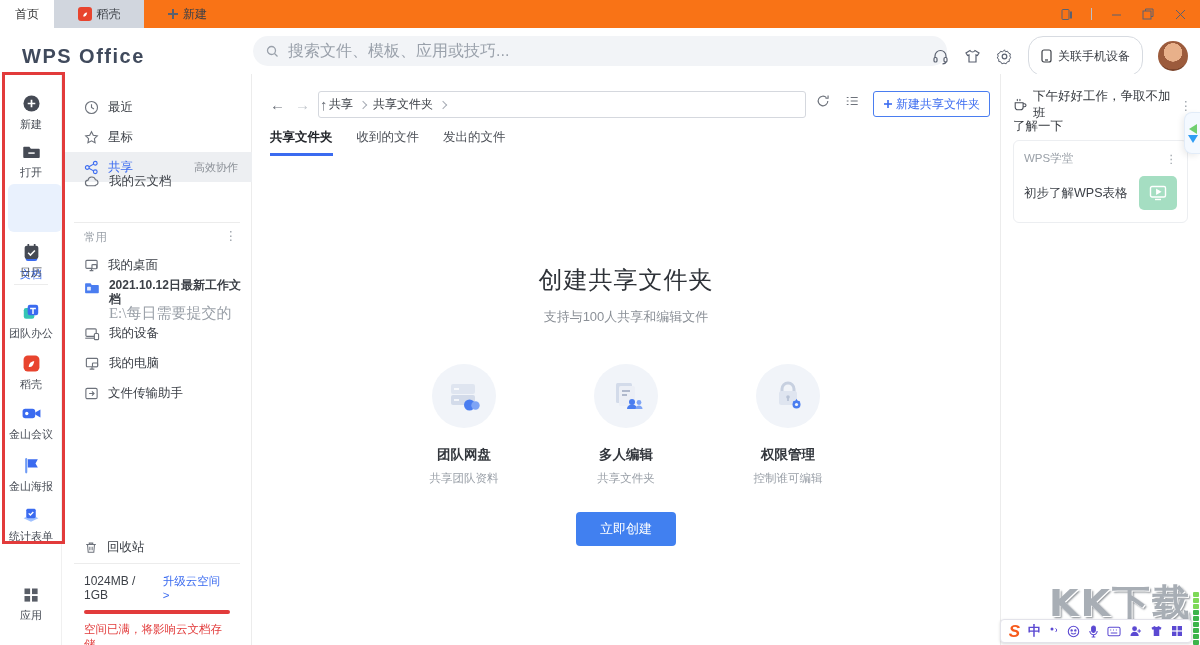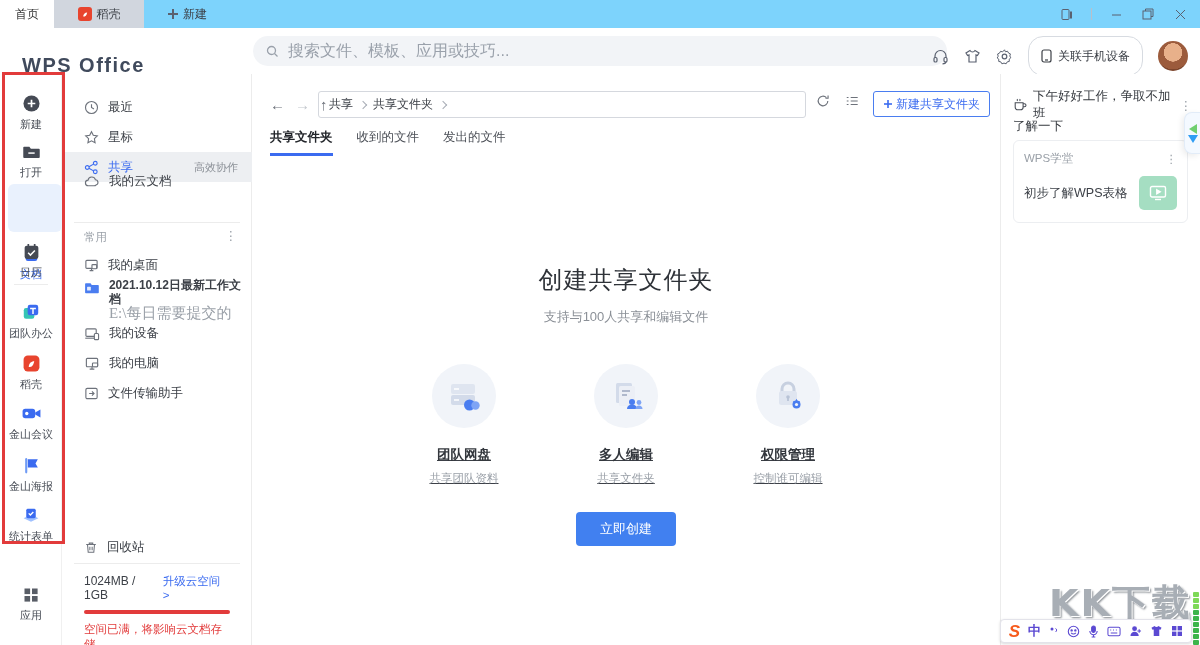--- a/index.html
+++ b/index.html
@@ -1,33 +1,33 @@
 <!DOCTYPE html>
 <html><head>
 <meta charset="utf-8">
 <style>
   html,body{margin:0;padding:0;}
   body{width:1200px;height:645px;position:relative;overflow:hidden;background:#fff;
        font-family:"Liberation Sans","DejaVu Sans",sans-serif;color:#3c4047;-webkit-font-smoothing:antialiased;}
   svg{display:block;}
   
-  .titlebar{height:28px;background:#7dd3fc;display:flex;align-items:stretch;font-size:12px;}
+  .titlebar{height:28px;background:#f97316;display:flex;align-items:stretch;font-size:12px;}
   .tab-home{width:54px;background:#fff;display:flex;align-items:center;justify-content:center;color:#333;}
   .tab-docer{width:90px;background:#d1d6de;display:flex;align-items:center;justify-content:center;gap:5px;color:#3c4047;}
   .tab-new{margin-left:24px;display:flex;align-items:center;gap:5px;color:#3c4047;}
   .plus-glyph{position:relative;width:10px;height:10px;display:inline-block;}
   .plus-glyph:before,.plus-glyph:after{content:"";position:absolute;background:#5a6170;}
   .plus-glyph:before{left:4px;top:0;width:2px;height:10px;}
   .plus-glyph:after{top:4px;left:0;width:10px;height:2px;}
   .titlebar-right{margin-left:auto;display:flex;align-items:center;gap:16px;padding-right:12px;color:#5a6170;}
   .winbtn{display:flex;align-items:center;justify-content:center;width:16px;height:16px;}
   .tb-sep{width:1px;height:12px;background:#b9bfc9;}
   
   .appbar{height:46px;background:#fff;position:relative;}
-  .logo{position:absolute;left:22px;top:26px;font-size:20px;font-weight:bold;color:#404a5c;letter-spacing:1.5px;}
+  .logo{position:absolute;left:22px;top:17px;font-size:20px;font-weight:bold;color:#404a5c;letter-spacing:1.5px;}
   .search{position:absolute;left:253px;top:8px;width:694px;height:30px;border-radius:15px;background:#f2f4f7;
           display:flex;align-items:center;gap:7px;padding:0 13px;box-sizing:border-box;}
   .search input{border:none;background:transparent;outline:none;flex:1;font-size:16px;color:#5a6170;font-family:inherit;}
   .search input::placeholder{color:#9aa1ab;}
   .appbar-right{position:absolute;right:12px;top:8px;display:flex;align-items:center;gap:15px;}
   .connect-btn{border:1px solid #d7dbe1;border-radius:15px;height:40px;padding:11px 12px;display:flex;align-items:center;gap:6px;
                font-size:12px;color:#3c4047;background:#fff;cursor:pointer;}
   .avatar{width:30px;height:30px;border-radius:50%;background:radial-gradient(circle at 50% 38%,#e8b08a 0 38%,#9c5b3c 39% 70%,#7c452c 71%);}
   
   .bodywrap{position:absolute;top:74px;left:0;right:0;bottom:0;display:flex;}
@@ -82,21 +82,21 @@
   .notice-center>*{pointer-events:auto;}
   .warn-dot{display:inline-block;width:13px;height:13px;border-radius:50%;background:#f5a623;color:#fff;font-size:10px;font-weight:bold;
             text-align:center;line-height:13px;vertical-align:-2px;margin-right:5px;}
   .notice-msg{color:#4c4f55;font-weight:bold;}
   .notice-link{color:#3b6bf0;text-decoration:underline;cursor:pointer;font-weight:bold;}
   .notice-close{margin-left:auto;color:#c5bd9d;font-size:14px;cursor:pointer;}
   .empty{position:absolute;left:0;right:0;top:190px;text-align:center;}
   .empty-title{font-size:24px;color:#2e3238;letter-spacing:1px;}
   .empty-sub{margin-top:12px;font-size:13px;color:#8b9097;}
   .features{margin-top:38px;display:flex;justify-content:center;gap:52px;}
-  .feature{width:110px;text-decoration:underline;}
+  .feature{width:110px;}
   .feature-circle{width:64px;height:64px;border-radius:50%;background:#f1f4f9;margin:0 auto;display:flex;align-items:center;justify-content:center;}
   .feature-title{margin-top:18px;font-size:13.5px;font-weight:bold;color:#33373d;}
   .feature-desc{margin-top:7px;font-size:11.5px;color:#9aa0a8;}
   .cta-btn{margin-top:26px;display:inline-block;background:#4180f0;color:#fff;font-size:13px;border:none;border-radius:4px;
            padding:8px 24px;cursor:pointer;font-family:inherit;}
   
   .rightpanel{width:200px;border-left:1px solid #ececec;position:relative;box-sizing:border-box;background:#fff;}
   .greet-row{position:absolute;left:12px;right:8px;top:14px;display:flex;align-items:center;gap:6px;font-size:12.5px;color:#33373d;}
   .more-v{margin-left:auto;color:#9aa0a8;cursor:pointer;}
   .learn{position:absolute;left:12px;top:44px;font-size:12.5px;color:#33373d;}

